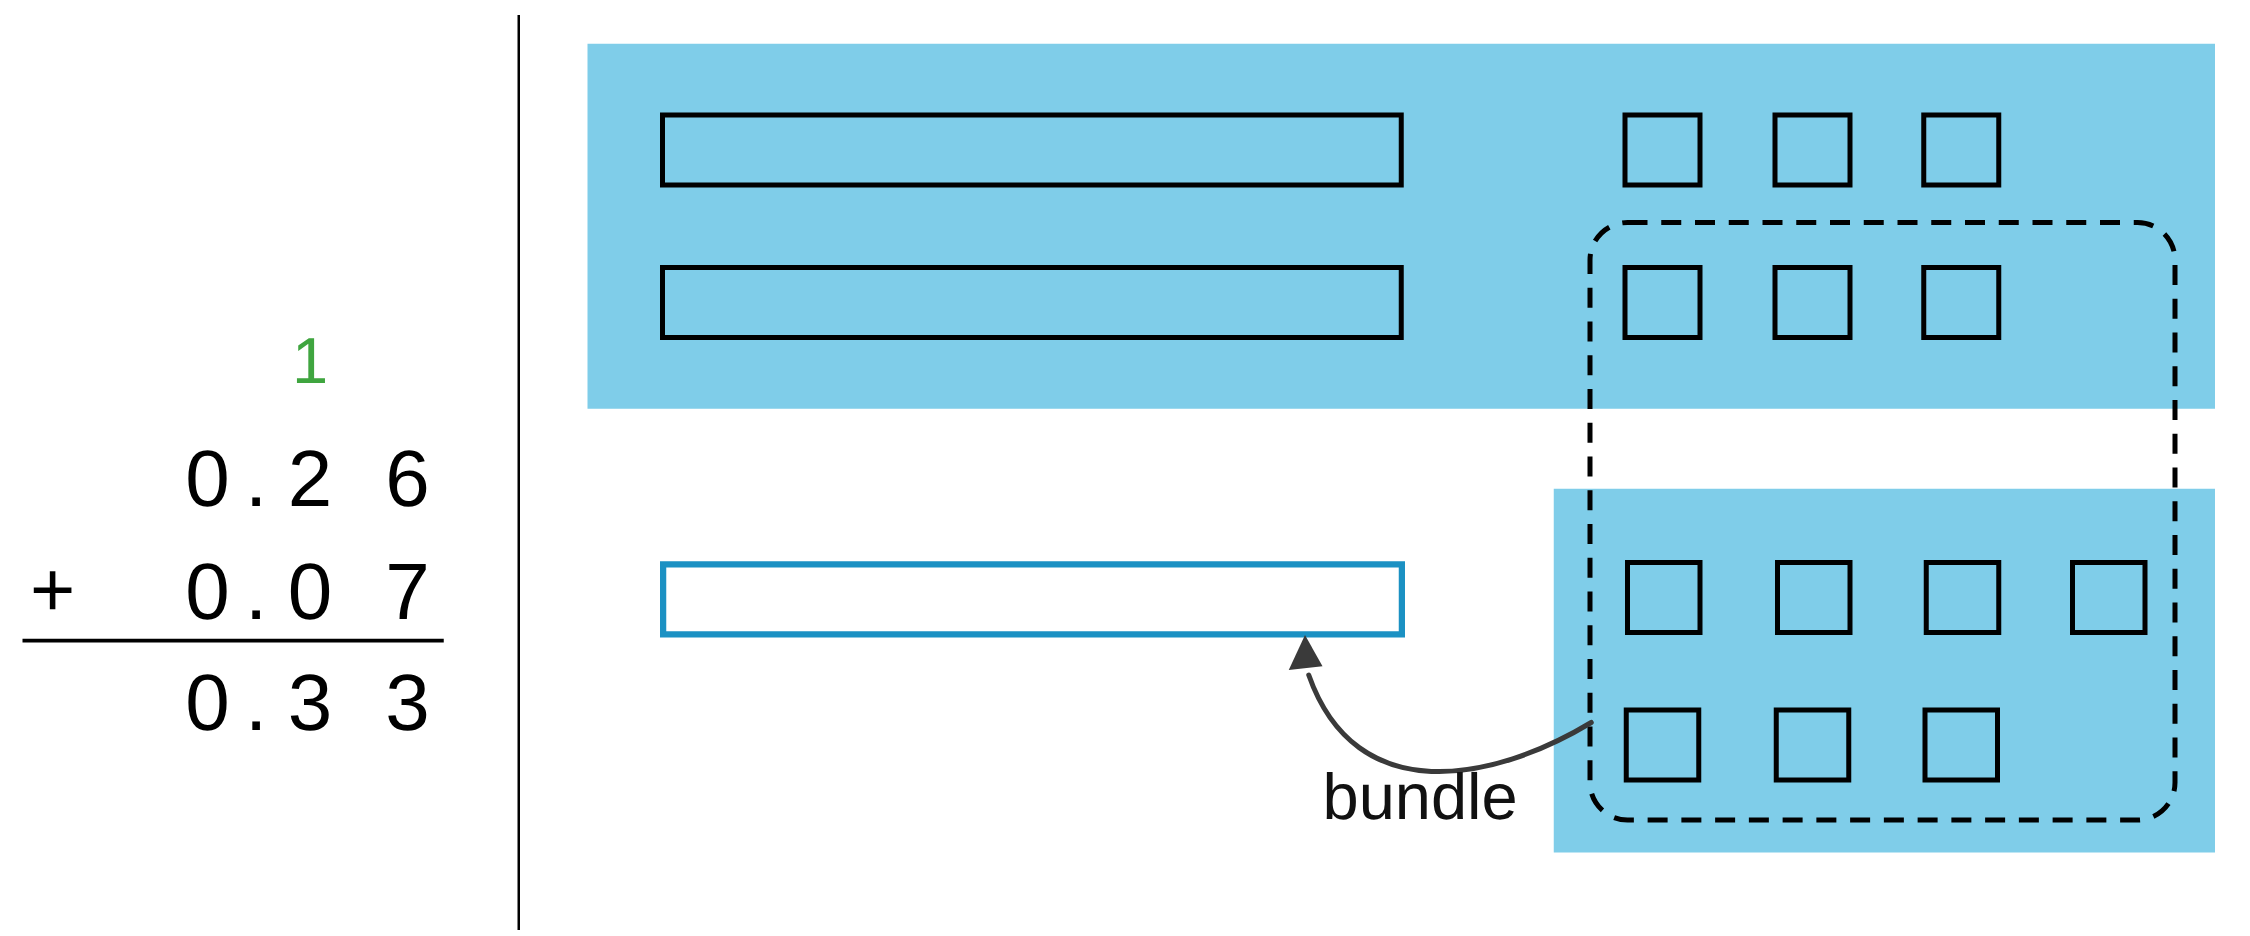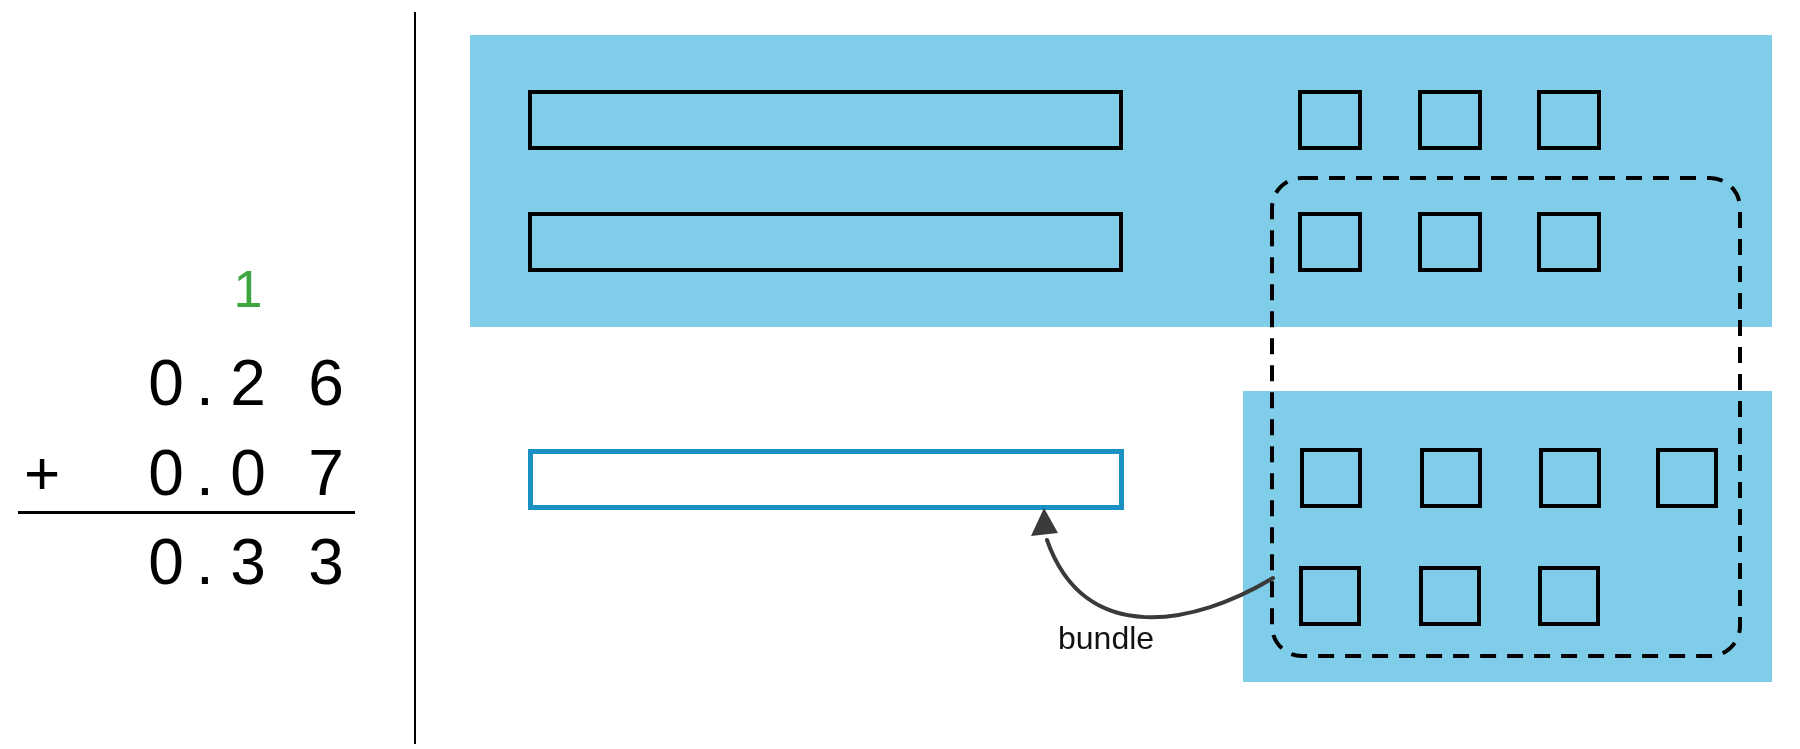--- a/index.html
+++ b/index.html
@@ -41,21 +41,21 @@
   .bq1{left:57px}.bq2{left:177px}.bq3{left:296px}.bq4{left:413px}
   .bq5{left:56px}.bq6{left:176px}.bq7{left:295px}
 
   
   .sumbar{position:absolute;left:528px;top:449px;width:596px;height:61px;
           border:5px solid #1B91C3;box-sizing:border-box;background:transparent;}
 
   
   .overlay{position:absolute;left:0;top:0;width:1800px;height:749px;pointer-events:none;}
 
-  .bundle-label{position:absolute;left:1058px;top:616px;font-size:32px;
+  .bundle-label{position:absolute;left:1058px;top:616px;font-size:52px;
                 line-height:44px;color:#111;}
 </style>
 </head>
 <body>
 
 <div id="canvas">
 
   <div>
     <span class="carry">1</span>
     <span class="plus">+</span>

